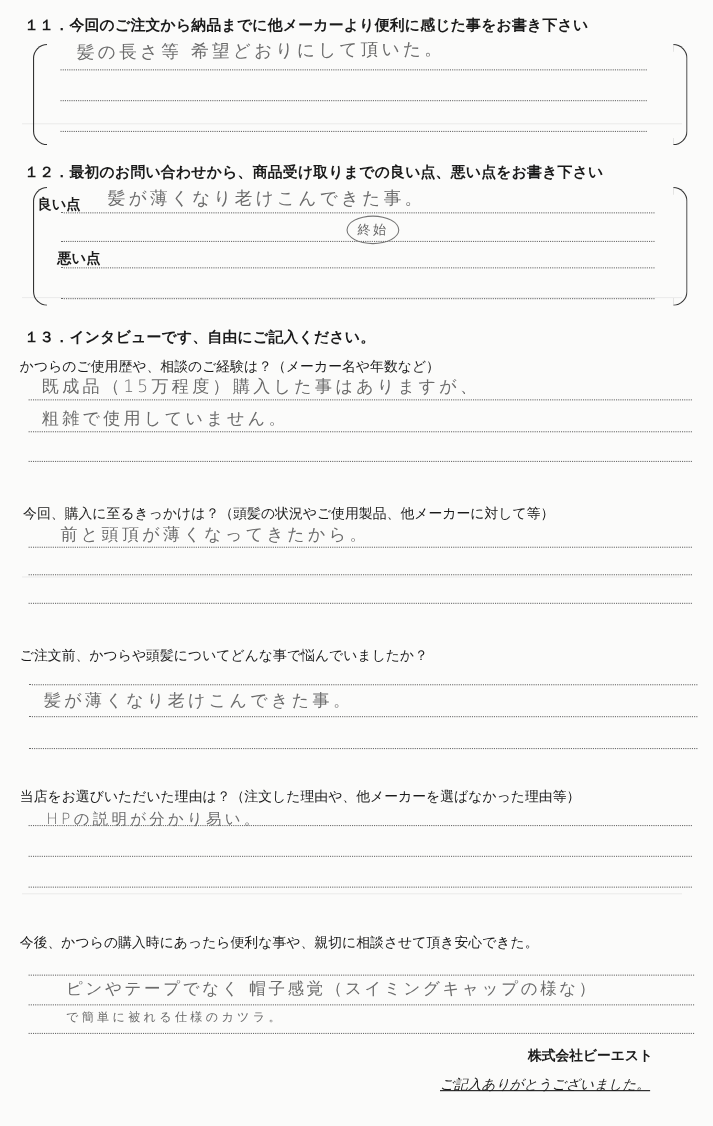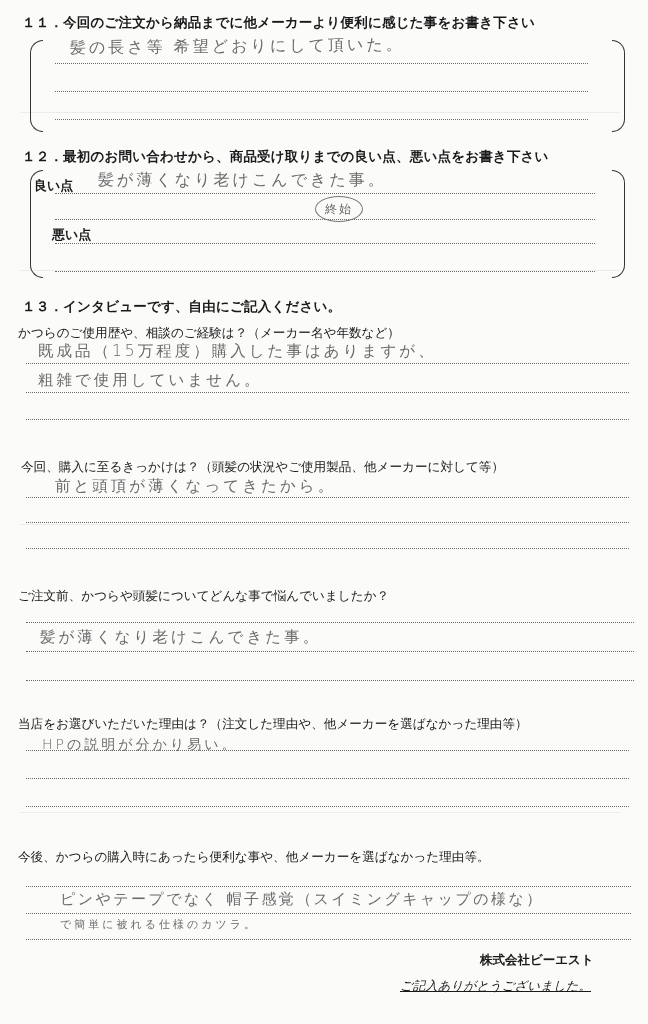--- a/index.html
+++ b/index.html
@@ -95,21 +95,21 @@
   <div class="hand" style="left:40px;top:627px;font-size:15.5px;">髪が薄くなり老けこんできた事。</div>
   <div class="dotline" style="left:26px;top:651px;width:608px;"></div>
   <div class="dotline" style="left:26px;top:680px;width:608px;"></div>
 
   <div class="abs subq" style="left:18px;top:716px;">当店をお選びいただいた理由は？（注文した理由や、他メーカーを選ばなかった理由等）</div>
   <div class="dotline" style="left:26px;top:750px;width:603px;"></div>
   <div class="hand" style="left:42px;top:736px;font-size:14px;">HPの説明が分かり易い。</div>
   <div class="dotline" style="left:26px;top:778px;width:603px;"></div>
   <div class="dotline" style="left:26px;top:806px;width:603px;"></div>
 
-  <div class="abs subq" style="left:18px;top:849px;">今後、かつらの購入時にあったら便利な事や、他メーカーを選ばなかった理由等。</div>
+  <div class="abs subq" style="left:18px;top:849px;">今後、かつらの購入時にあったら便利な事や、親切に相談させて頂き安心できた。</div>
   <div class="dotline" style="left:26px;top:886px;width:605px;"></div>
   <div class="hand" style="left:60px;top:890px;font-size:15px;letter-spacing:2.4px;">ピンやテープでなく 帽子感覚（スイミングキャップの様な）</div>
   <div class="dotline" style="left:26px;top:913px;width:605px;"></div>
   <div class="hand" style="left:60px;top:917px;font-size:11px;">で簡単に被れる仕様のカツラ。</div>
   <div class="dotline" style="left:26px;top:939px;width:605px;"></div>
 
   <div class="abs company" style="left:480px;top:952px;">株式会社ビーエスト</div>
   <div class="abs thanks" style="left:400px;top:978px;text-decoration:underline;">ご記入ありがとうございました。</div>
 </div>
 

